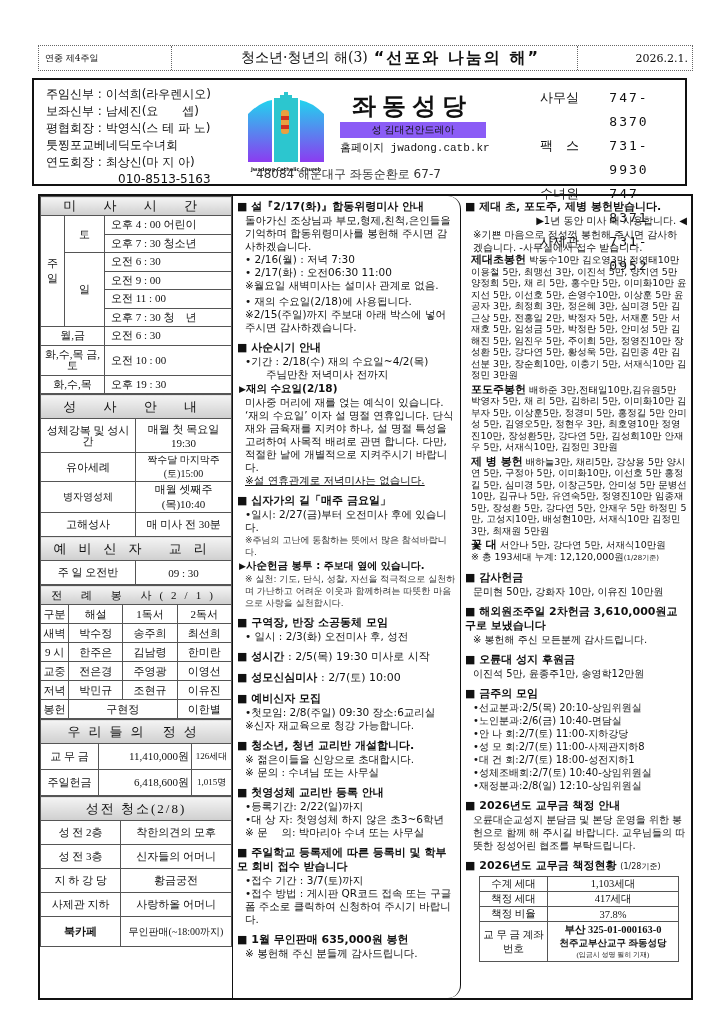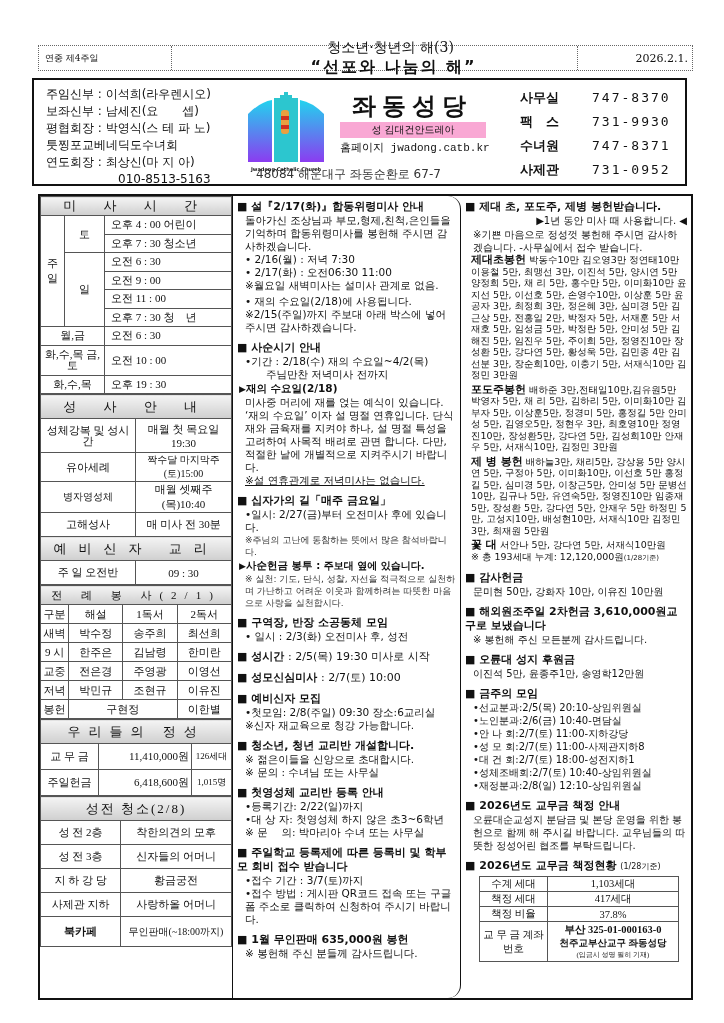--- a/index.html
+++ b/index.html
@@ -1,37 +1,37 @@
 <!DOCTYPE html>
 <html><head>
 <meta charset="utf-8">
 <style>
   * { box-sizing: border-box; margin: 0; padding: 0; }
   body { width: 724px; height: 1023px; background: #fff; font-family: "DejaVu Sans", sans-serif; color: #111; position: relative; overflow: hidden; }
   .abs { position: absolute; }
   
   #topbar { left: 38px; top: 45px; width: 655px; height: 26px; border: 1px dotted #666; display: flex; align-items: center; gap: 32px; }
   #topbar .c1 { width: 133px; font-size: 9px; padding-left: 6px; border-right: 1px dotted #666; height: 100%; display:flex; align-items:center; font-family: "DejaVu Serif", serif; }
-  #topbar .c2 { width: 374px; text-align: center; border-right: 1px dotted #666; height: 100%; display:flex; align-items:center; justify-content:center; font-family: "DejaVu Serif", serif; font-size: 14px; flex-direction: column; }
+  #topbar .c2 { width: 374px; text-align: center; border-right: 1px dotted #666; height: 100%; display:flex; align-items:center; justify-content:center; font-family: "DejaVu Serif", serif; font-size: 14px; }
   #topbar .c2 b { font-family: "DejaVu Sans", sans-serif; font-size: 16px; margin-left: 6px; letter-spacing: 2px; }
   #topbar .c3 { flex: 1; text-align: right; padding-right: 4px; font-size: 11px; font-family: "DejaVu Serif", serif; }
   
   #header { left: 32px; top: 78px; width: 655px; height: 108px; border: 2px solid #111; }
   .staff { left: 12px; top: 6px; font-size: 12px; line-height: 17px; }
   .staff div { white-space: nowrap; }
   .phone-line { padding-left: 72px; }
   .logo { left: 212px; top: 12px; width: 80px; height: 80px; }
   .logo-caption { position:absolute; left: 0; bottom: 0; width: 80px; font-size: 5px; text-align: center; font-weight: bold; }
   .church-name { left: 318px; top: 10px; font-size: 24px; font-weight: bold; letter-spacing: 6px; }
-  .patron { left: 306px; top: 42px; width: 146px; background: #f9a8d4; font-size: 10px; text-align: center; padding: 1px 0; }
+  .patron { left: 306px; top: 42px; width: 146px; background: #8b5cf6; font-size: 10px; text-align: center; padding: 1px 0; }
   .homepage { left: 306px; top: 60px; font-size: 11px; font-family: Liberation Mono, monospace; }
   .address { left: 222px; top: 86px; font-size: 12px; color: #333; }
   .contacts { left: 486px; top: 6px; font-size: 13px; line-height: 24px; }
   .contacts .row { display: flex; }
-  .contacts .k { width: 72px; font-weight: bold; }
+  .contacts .k { width: 72px; font-weight: normal; margin-left: 20px; }
   .contacts .v { letter-spacing: 2px; font-family: "DejaVu Sans Mono", monospace; }
   
   #body { left: 38px; top: 194px; width: 655px; height: 806px; border: 2px solid #111; }
   #leftcol { left: 0; top: 0; width: 193px; height: 802px; border-right: 1px solid #111; font-size: 11px; }
   #midcol { left: 193px; top: 0; width: 228px; height: 802px; border-right: 1px solid #111; font-size: 10.5px; border-radius: 13px; }
   #rightcol { left: 421px; top: 0; width: 230px; height: 802px; font-size: 10px; }
   table { border-collapse: collapse; width: 100%; font-family: Liberation Serif, serif; }
   td { border: 1px solid #555; text-align: center; padding: 0 2px; }
   .hdr { background: linear-gradient(#f4f4f4,#cfcfcf); font-size: 13px; letter-spacing: 12px; text-align: center; height: 20px; font-weight: normal; }
   .mass td { height: 18.5px; }

